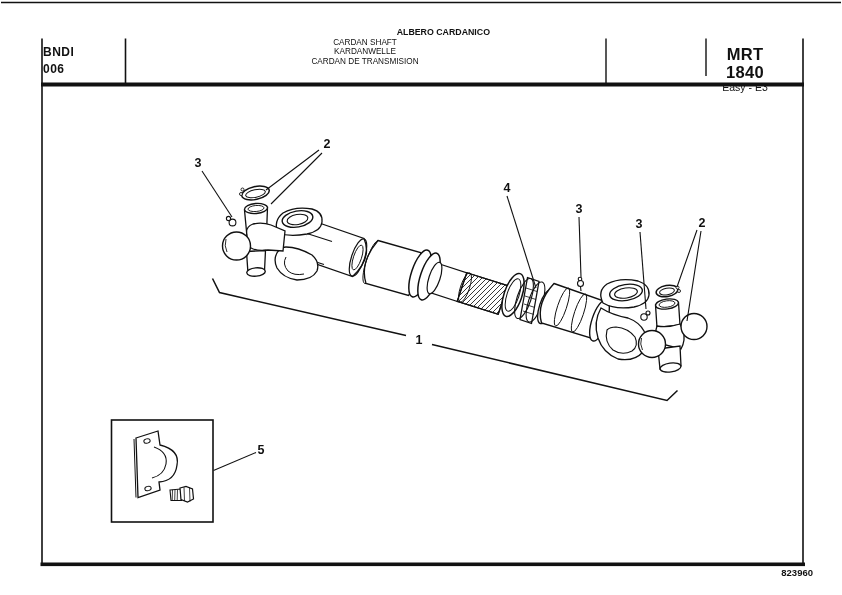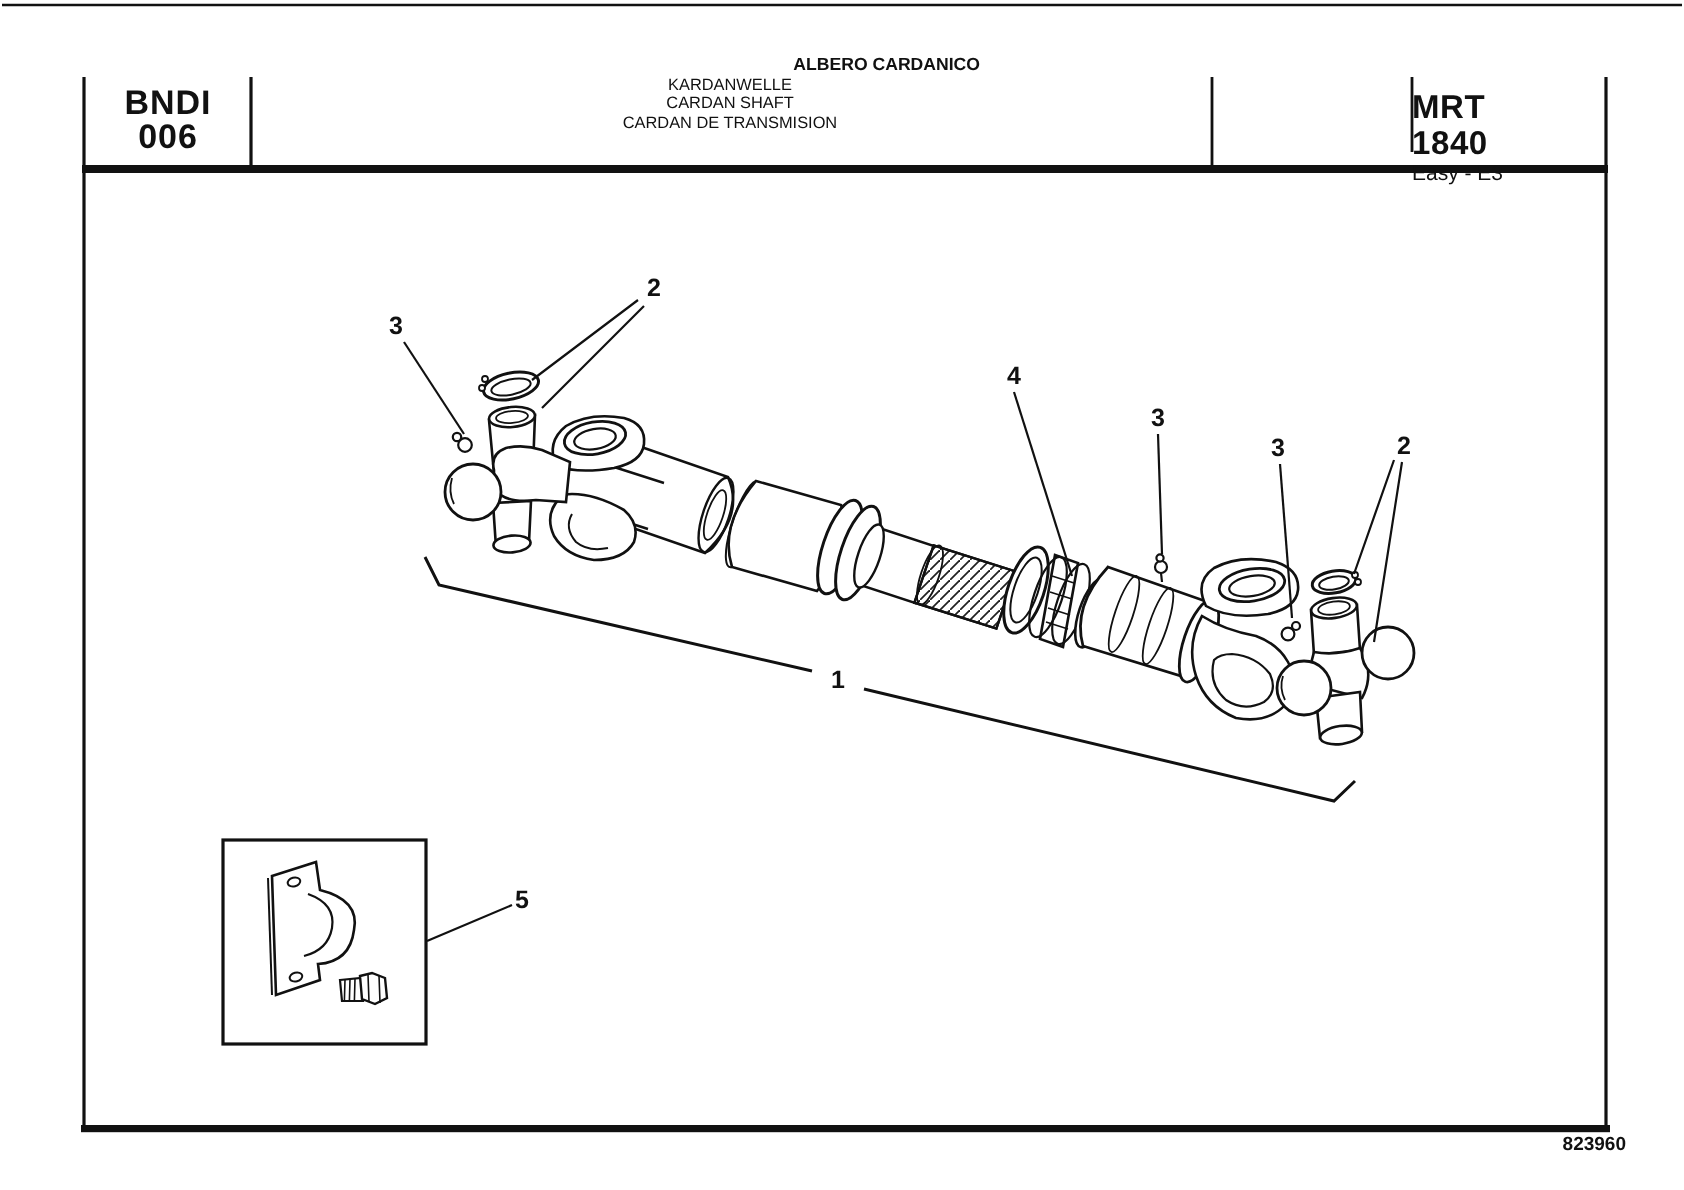--- a/index.html
+++ b/index.html
@@ -1,24 +1,24 @@
 <!DOCTYPE html>
 <html><head>
 <meta charset="utf-8">
 <style>
   html,body{margin:0;padding:0;background:#e8e8e8;}
   .page{position:relative;width:842px;height:595px;background:#fff;overflow:hidden;
         font-family:"Liberation Sans",sans-serif;color:#111;}
   .page svg{position:absolute;left:0;top:0;}
-  .hdr-code{position:absolute;left:43px;top:44px;width:82px;text-align:center;
-            font-weight:bold;font-size:17px;line-height:16.5px;letter-spacing:.5px;}
+  .hdr-code{position:absolute;left:43px;top:44px;width:82px;
+            font-weight:bold;font-size:12px;line-height:16.5px;letter-spacing:.5px;}
   .title-block{position:absolute;left:240px;top:28px;width:250px;text-align:center;
                font-size:8.2px;line-height:9.6px;}
   .title-block .t1{font-weight:bold;font-size:8.8px;text-align:right;}
-  .model-block{position:absolute;left:706px;top:45px;width:78px;text-align:left;}
+  .model-block{position:absolute;left:706px;top:45px;width:78px;text-align:center;}
   .model-block .m1{font-weight:bold;font-size:16.5px;line-height:18px;letter-spacing:.3px;}
   .model-block .m2{font-weight:normal;font-size:10.5px;line-height:12px;}
   .footer-num{position:absolute;right:29px;top:567px;font-weight:bold;font-size:9.5px;}
   .co{font-weight:bold;font-size:12.5px;fill:#111;}
 </style>
 </head>
 <body>
 
 <div class="page">
 
@@ -214,22 +214,22 @@
     </g>
   </svg>
 
   <div class="hdr-code">
     <div>BNDI</div>
     <div>006</div>
   </div>
 
   <div class="title-block">
     <div class="t1">ALBERO CARDANICO</div>
+    <div>CARDAN SHAFT</div>
     <div>KARDANWELLE</div>
-    <div>CARDAN SHAFT</div>
     <div>CARDAN DE TRANSMISION</div>
   </div>
 
   <div class="model-block">
     <div class="m1">MRT 1840</div>
     <div class="m2">Easy - E3</div>
   </div>
 
   <div class="footer-num">823960</div>
 </div>

